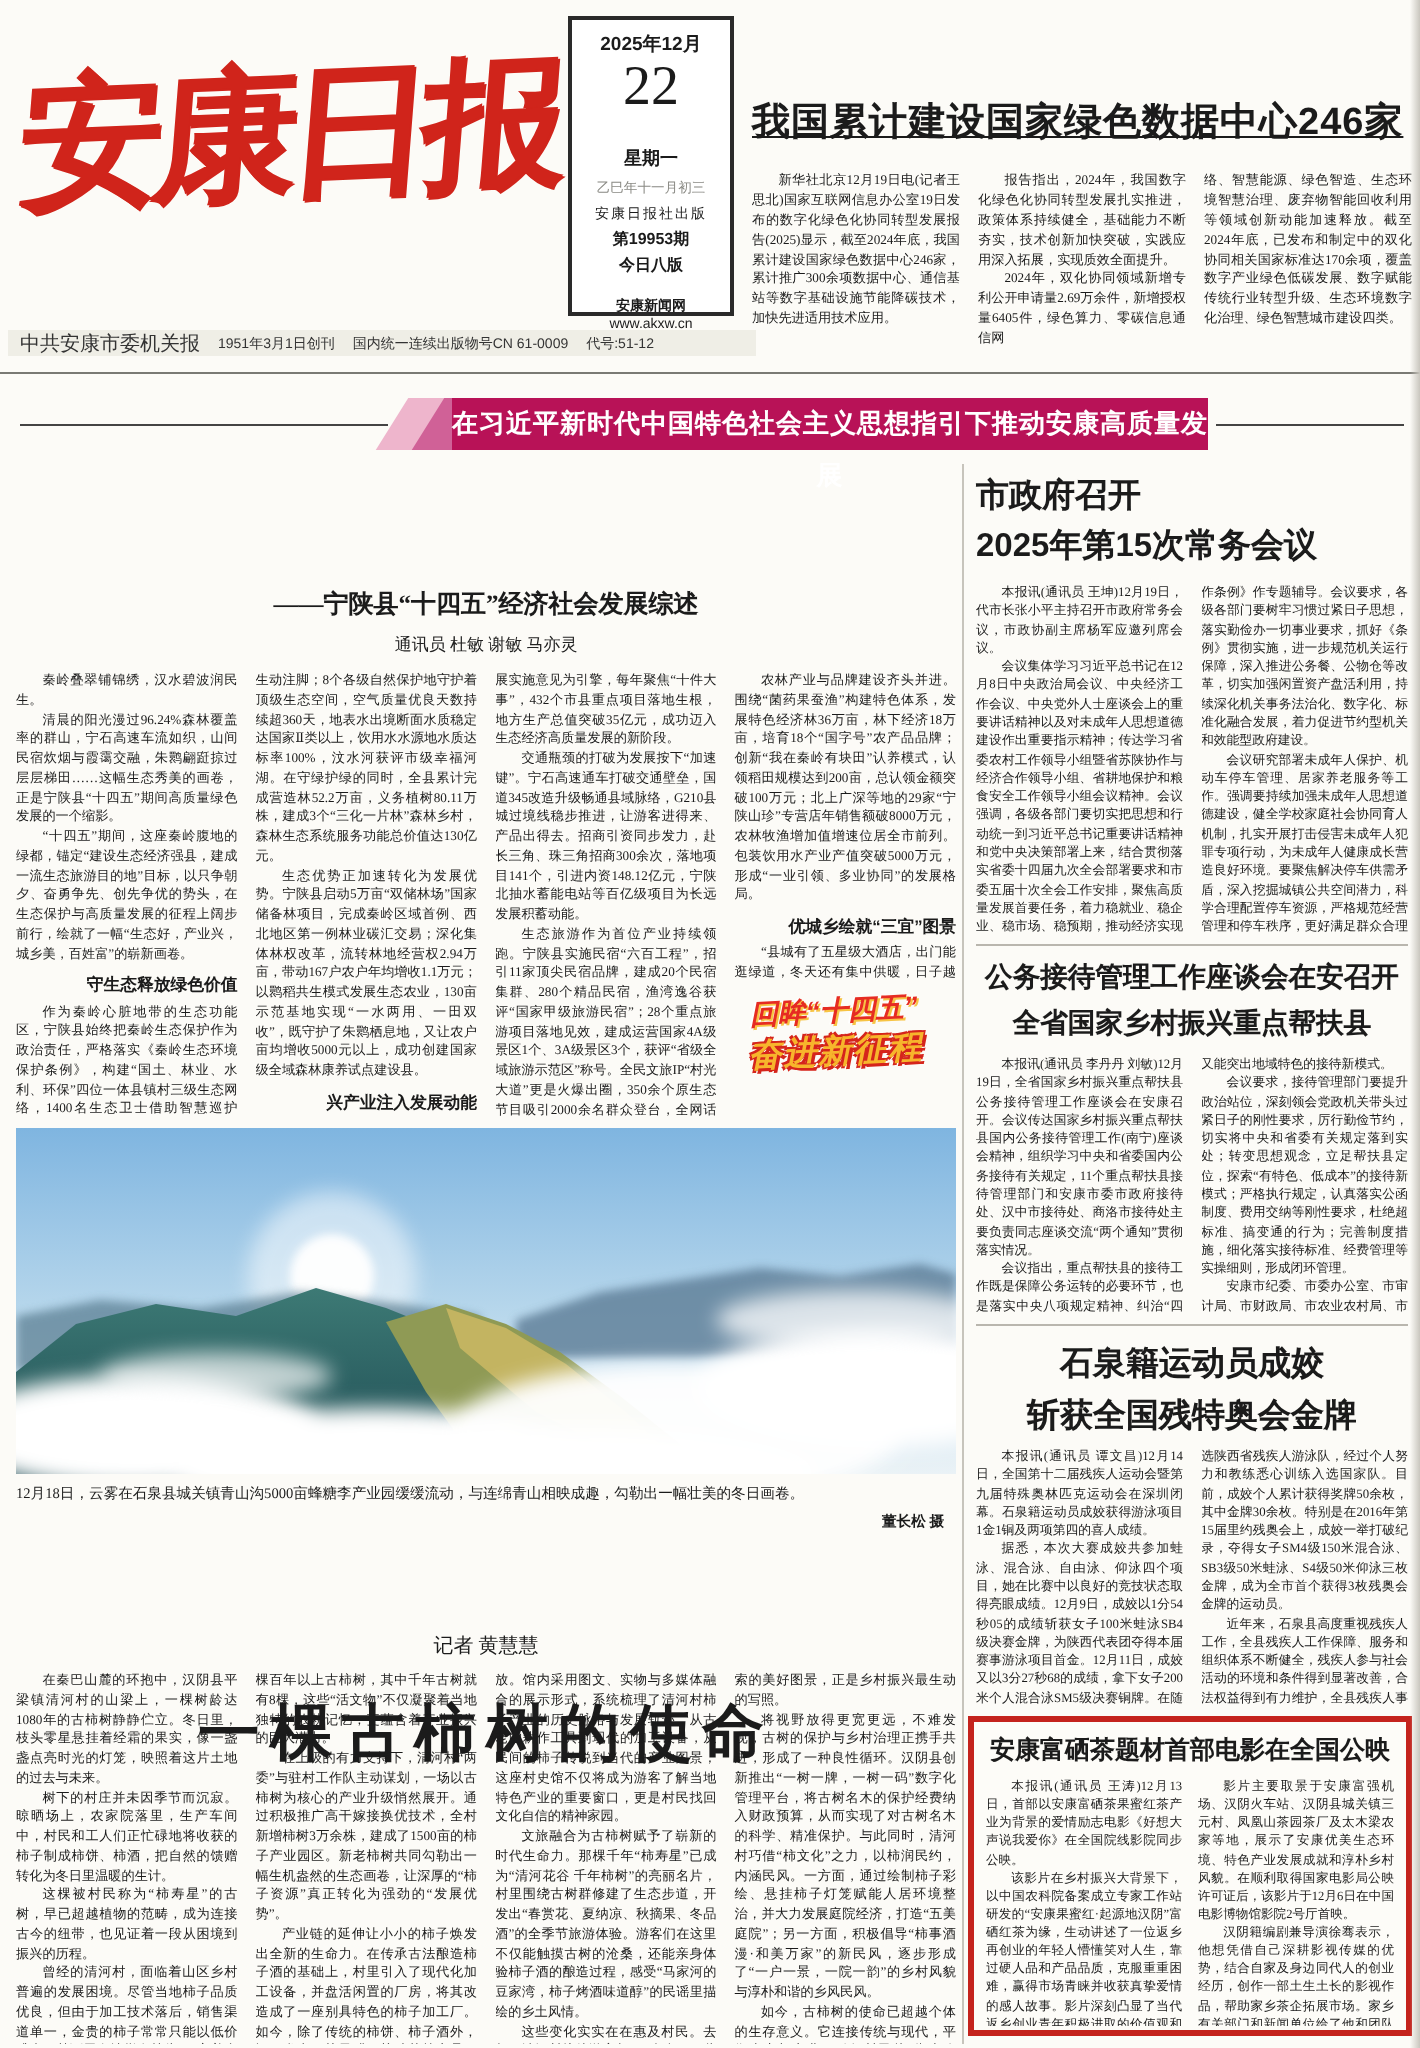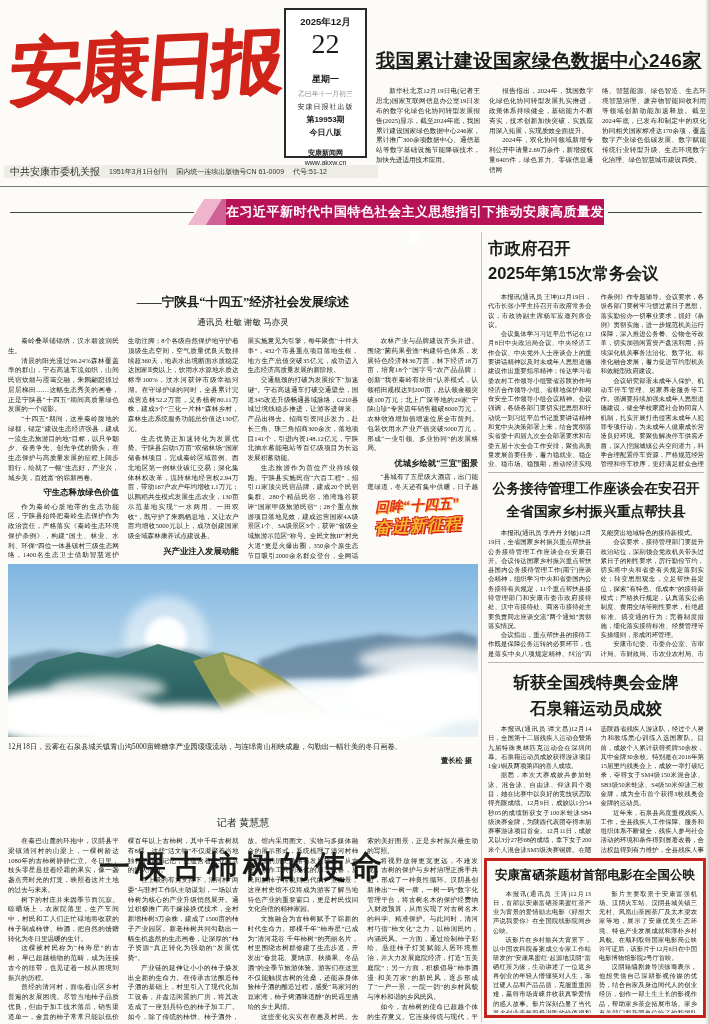--- a/index.html
+++ b/index.html
@@ -279,22 +279,22 @@
     <div class="col">
         <p class="para noindent">又能突出地域特色的接待新模式。</p>
         <p class="para">会议要求，接待管理部门要提升政治站位，深刻领会党政机关带头过紧日子的刚性要求，厉行勤俭节约，切实将中央和省委有关规定落到实处；转变思想观念，立足帮扶县定位，探索“有特色、低成本”的接待新模式；严格执行规定，认真落实公函制度、费用交纳等刚性要求，杜绝超标准、搞变通的行为；完善制度措施，细化落实接待标准、经费管理等实操细则，形成闭环管理。</p>
         <p class="para">安康市纪委、市委办公室、市审计局、市财政局、市农业农村局、市委机关事务服务中心、市机关事务服务中心及非重点帮扶县接待管理部门负责同志参加或列席会议。</p>
       </div>
   </div>
 
   <div class="sep2"></div>
 
   <div class="ath-head sans">
+    <div>石泉籍运动员成姣</div>
     <div>斩获全国残特奥会金牌</div>
-    <div>石泉籍运动员成姣</div>
   </div>
   <div class="ath-cols cols">
     <div class="col">
         <p class="para">本报讯(通讯员 谭文昌)12月14日，全国第十二届残疾人运动会暨第九届特殊奥林匹克运动会在深圳闭幕。石泉籍运动员成姣获得游泳项目1金1铜及两项第四的喜人成绩。</p>
         <p class="para">据悉，本次大赛成姣共参加蛙泳、混合泳、自由泳、仰泳四个项目，她在比赛中以良好的竞技状态取得亮眼成绩。12月9日，成姣以1分54秒05的成绩斩获女子100米蛙泳SB4级决赛金牌，为陕西代表团夺得本届赛事游泳项目首金。12月11日，成姣又以3分27秒68的成绩，拿下女子200米个人混合泳SM5级决赛铜牌。在随后进行的女子S5级200米自由泳、50米仰泳项目中均获得第四名。</p>
       </div>
     <div class="col">
         <p class="para noindent">选陕西省残疾人游泳队，经过个人努力和教练悉心训练入选国家队。目前，成姣个人累计获得奖牌50余枚，其中金牌30余枚。特别是在2016年第15届里约残奥会上，成姣一举打破纪录，夺得女子SM4级150米混合泳、SB3级50米蛙泳、S4级50米仰泳三枚金牌，成为全市首个获得3枚残奥会金牌的运动员。</p>
         <p class="para">近年来，石泉县高度重视残疾人工作，全县残疾人工作保障、服务和组织体系不断健全，残疾人参与社会活动的环境和条件得到显著改善，合法权益得到有力维护，全县残疾人事业健康快速发展。尤其是残疾人体育工作成效明显，涌现出一大批以夏江波、成姣为代表的石泉籍优秀运动员，先后在残奥会、全国残疾人运动会等大型综合运动会中崭露头角，屡获佳绩，展现了石泉健儿的良好风采。</p>
       </div>

